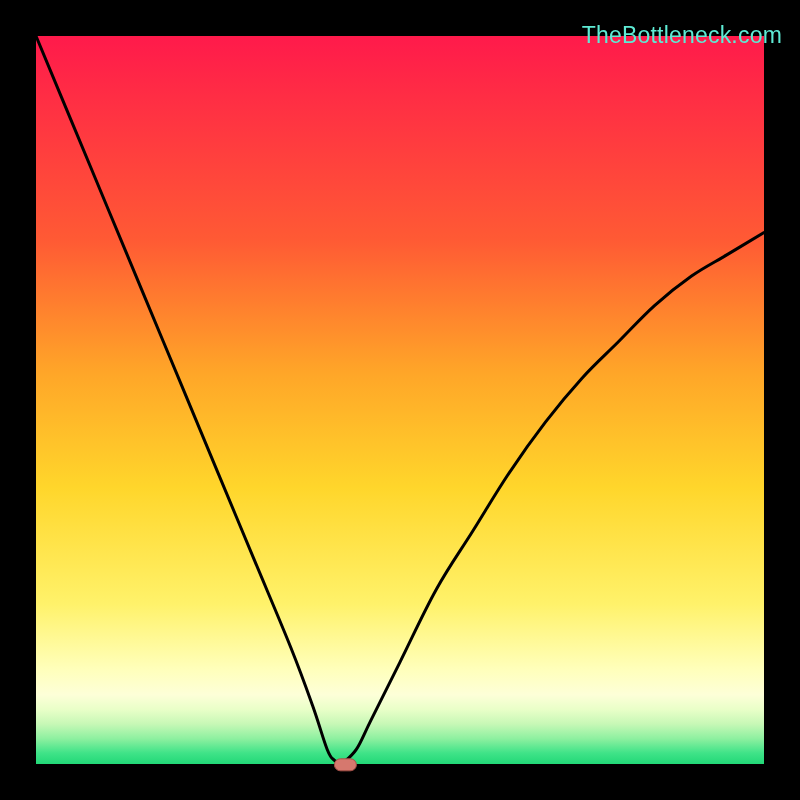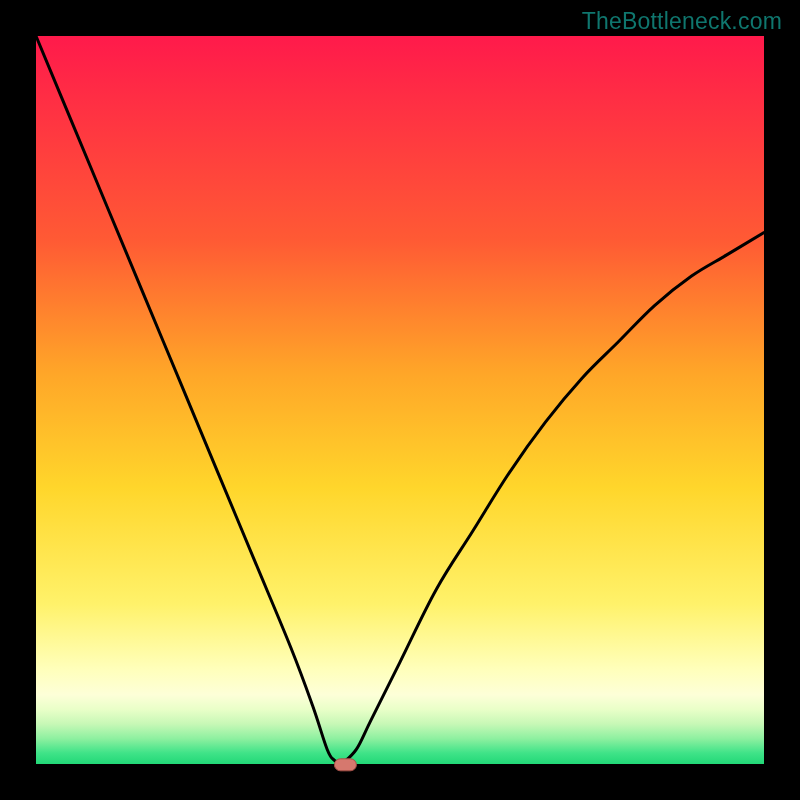--- a/index.html
+++ b/index.html
@@ -12,23 +12,23 @@
     font-family: Arial, Helvetica, sans-serif;
   }
   .frame {
     position: relative;
     width: 800px;
     height: 800px;
     background: #000;
   }
   .watermark {
     position: absolute;
-    top: 8px;
+    top: 22px;
     right: 18px;
-    color: #0f766e;
+    color: #5eead4;
     font-size: 23px;
     font-weight: 500;
     letter-spacing: 0.2px;
     z-index: 5;
   }
   svg {
     position: absolute;
     top: 0;
     left: 0;
   }

